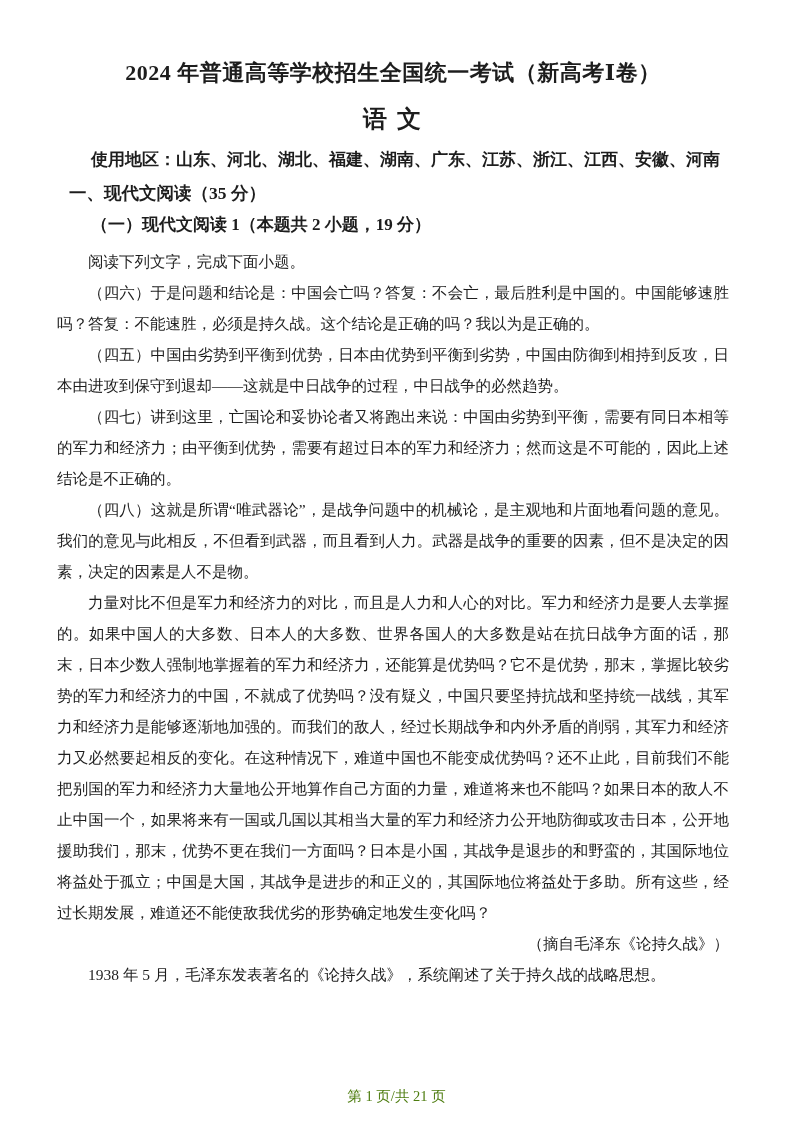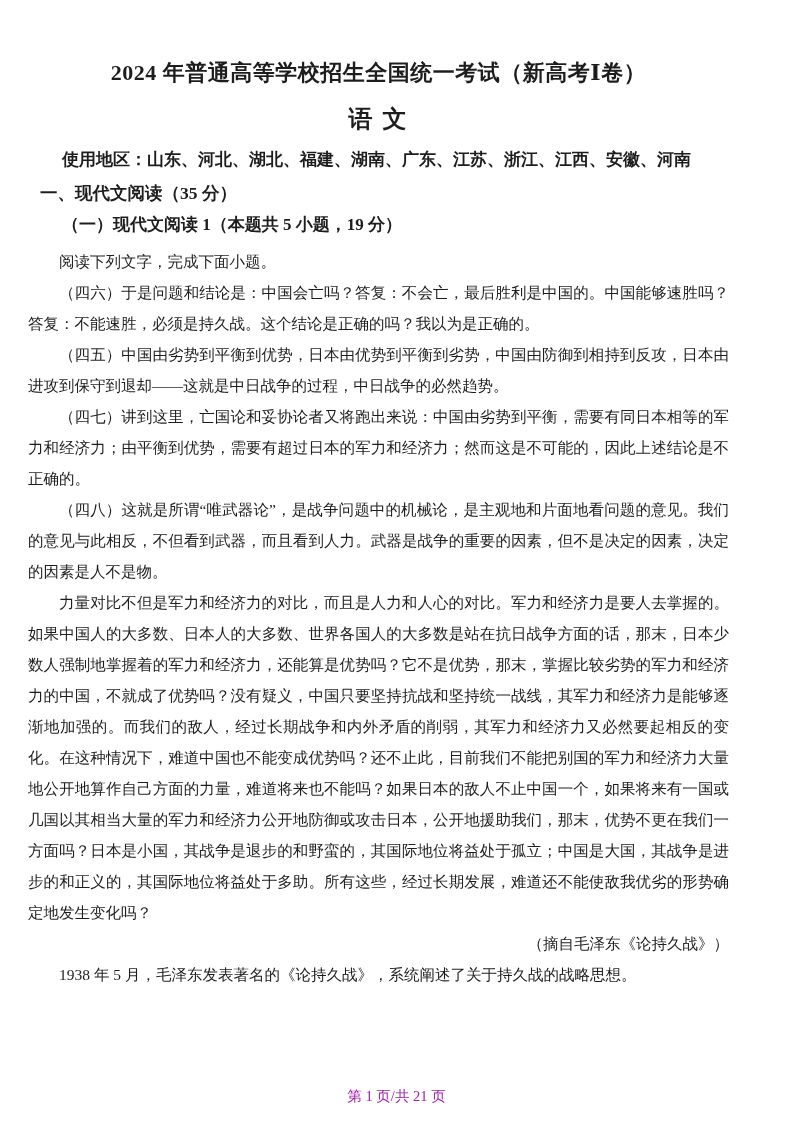--- a/index.html
+++ b/index.html
@@ -7,21 +7,21 @@
     padding: 0;
     background: #ffffff;
   }
   .page {
     position: relative;
     width: 793px;
     height: 1122px;
     margin: 0 auto;
     background: #ffffff;
     box-sizing: border-box;
-    padding: 58px 64px 0 28px;
+    padding: 58px 64px 0 57px;
     font-family: "Liberation Serif", "DejaVu Serif", serif;
     color: #1d1d1d;
     overflow: hidden;
   }
   .exam-title {
     font-size: 22px;
     font-weight: bold;
     text-align: center;
     line-height: 30px;
     margin: 0 0 16px 0;
@@ -69,37 +69,37 @@
     text-indent: 0 !important;
     margin: 0;
   }
   .footer {
     position: absolute;
     left: 0;
     right: 0;
     bottom: 16px;
     text-align: center;
     font-size: 14.5px;
-    color: #a21caf;
+    color: #4d7c0f;
   }
 </style>
 </head>
 <body>
 
 <div class="page">
 
   <h1 class="exam-title">2024 年普通高等学校招生全国统一考试（新高考Ⅰ卷）</h1>
 
   <h2 class="subject-title">语 文</h2>
 
   <p class="regions-line">使用地区：山东、河北、湖北、福建、湖南、广东、江苏、浙江、江西、安徽、河南</p>
 
   <p class="section-heading">一、现代文阅读（35 分）</p>
 
-  <p class="subsection-heading">（一）现代文阅读 1（本题共 5 小题，19 分）</p>
+  <p class="subsection-heading">（一）现代文阅读 1（本题共 2 小题，19 分）</p>
 
   <div class="body-text">
 
     <p>阅读下列文字，完成下面小题。</p>
 
 
     <p>（四六）于是问题和结论是：中国会亡吗？答复：不会亡，最后胜利是中国的。中国能够速胜吗？答复：不能速胜，必须是持久战。这个结论是正确的吗？我以为是正确的。</p>
 
     <p>（四五）中国由劣势到平衡到优势，日本由优势到平衡到劣势，中国由防御到相持到反攻，日本由进攻到保守到退却——这就是中日战争的过程，中日战争的必然趋势。</p>
 

